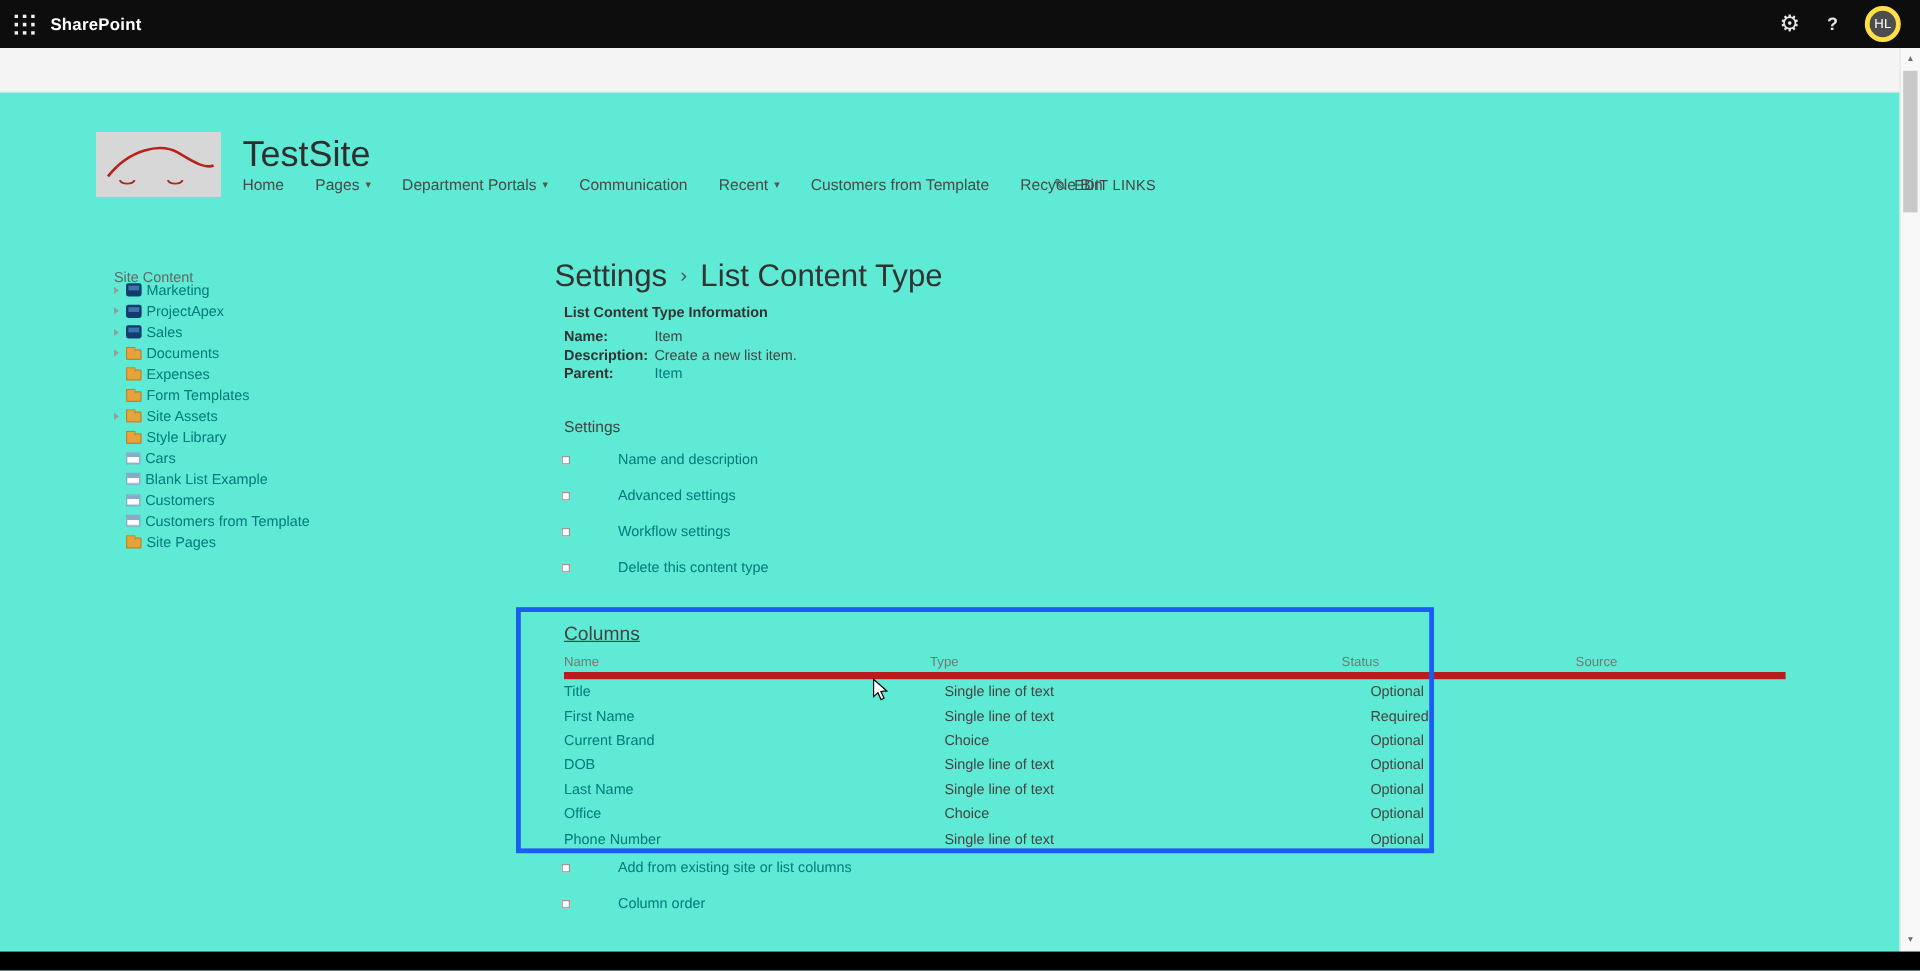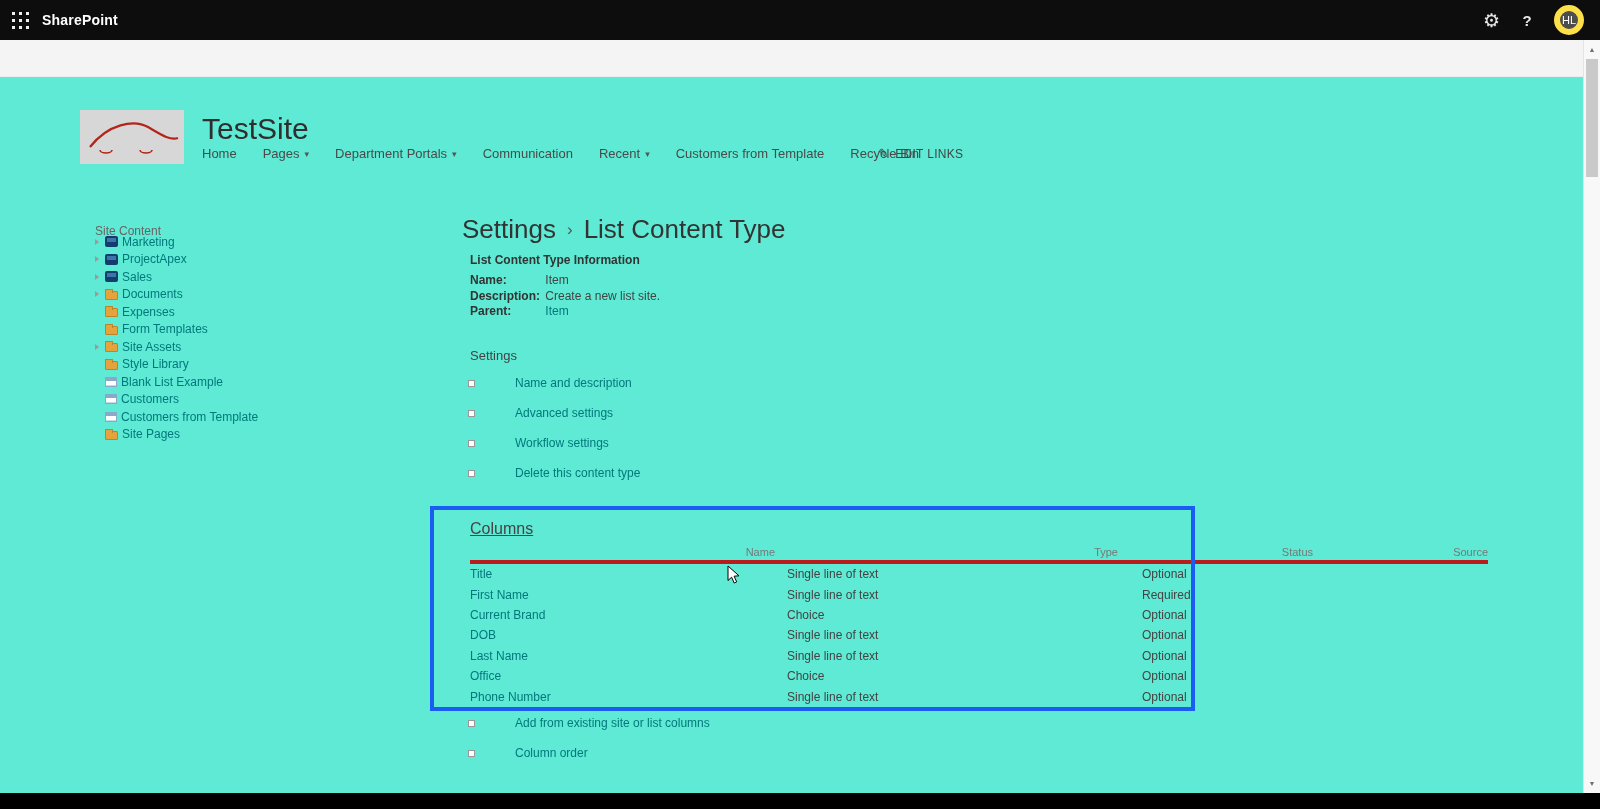--- a/index.html
+++ b/index.html
@@ -5,21 +5,21 @@
   html,body{margin:0;padding:0;background:#fff;}
   .page{position:relative;width:1600px;height:809px;overflow:hidden;background:#5eead4;font-family:"Liberation Sans",sans-serif;}
 
   
   .topbar{position:absolute;left:0;top:0;width:1600px;height:40px;background:#0d0d0d;display:flex;align-items:center;z-index:5;}
   .waffle{width:40px;height:40px;display:flex;align-items:center;justify-content:center;cursor:pointer;}
   .brand{color:#fff;font-size:14px;font-weight:700;letter-spacing:.2px;margin-left:2px;}
   .topbar-right{position:absolute;right:16px;top:0;height:40px;display:flex;align-items:center;gap:20px;}
   .gear{color:#e6e6e6;font-size:19px;line-height:1;cursor:pointer;}
   .help{color:#e6e6e6;font-size:15px;font-weight:700;cursor:pointer;width:14px;text-align:center;}
-  .avatar{width:30px;height:30px;border-radius:50%;background:#4d4d4d;border:6px solid #fde047;color:#fff;font-size:11px;display:flex;align-items:center;justify-content:center;cursor:pointer;box-sizing:border-box;}
+  .avatar{width:30px;height:30px;border-radius:50%;background:#4d4d4d;border:4px solid #fde047;color:#fff;font-size:11px;display:flex;align-items:center;justify-content:center;cursor:pointer;box-sizing:border-box;}
 
   
   .suitebar{position:absolute;left:0;top:40px;width:1600px;height:36px;background:#f4f4f4;border-bottom:1px solid #ececec;z-index:2;}
   .focus-icon{position:absolute;right:44px;top:11px;cursor:pointer;}
 
   
   .site-logo{position:absolute;left:80px;top:110px;width:104px;height:54px;background:#d7d7d7;cursor:pointer;overflow:hidden;}
   .site-title{position:absolute;left:202px;top:111px;font-size:30px;font-weight:300;color:#2e2e2e;line-height:36px;}
   .topnav{position:absolute;left:202px;top:145px;display:flex;align-items:center;gap:26px;font-size:13px;color:#555;height:17px;}
   .nav-item{display:flex;align-items:center;gap:5px;cursor:pointer;white-space:nowrap;color:#4a4a4a;}
@@ -54,21 +54,21 @@
   .settings-h{position:absolute;left:8px;top:348px;font-size:13px;color:#444;}
   .bullet-list{position:absolute;left:6px;}
   .settings-links{top:376px;}
   .cols-footer{top:716px;}
   .bullet-row{display:flex;align-items:center;height:14px;margin-bottom:16px;gap:34px;}
   .bullet{width:5px;height:5px;border:1px solid #999;background:#fff;margin-right:6px;flex:none;}
   .bullet-link{font-size:12px;color:#03787c;cursor:pointer;white-space:nowrap;}
   .columns-h{position:absolute;left:8px;top:520px;font-size:16px;color:#444;text-decoration:underline;}
   .cols-table{position:absolute;left:8px;top:543px;width:1018px;}
   .cols-grid{display:grid;grid-template-columns:305px 343px 195px 1fr;}
-  .cols-head{height:17px;border-bottom:4px solid #b91c1c;font-size:11px;color:#777;align-items:center;text-align:right;}
+  .cols-head{height:17px;border-bottom:6px solid #b91c1c;font-size:11px;color:#777;align-items:center;}
   .col-row{height:20.4px;align-items:center;font-size:12px;color:#444;gap:12px;}
   .cell-name{color:#03787c;cursor:pointer;}
 
   
   .highlight-box{position:absolute;left:430px;top:506px;width:765px;height:205px;border:4px solid #1b5cf3;box-sizing:border-box;pointer-events:none;z-index:6;}
 
   
   .scrollbar{position:absolute;left:1583px;top:40px;width:17px;height:753px;background:#f8f8f8;border-left:1px solid #e4e4e4;box-sizing:border-box;z-index:4;}
   .sb-arrow{position:absolute;left:0;width:16px;height:15px;text-align:center;font-size:7px;color:#6f6f6f;line-height:15px;cursor:pointer;}
   .sb-up{top:2px;}
@@ -227,20 +227,25 @@
         <span class="tree-icon ic-library"></span>
         <span class="tree-label">Site Assets</span>
       </div>
 
       <div class="tree-row">
         <span class="gutter"></span>
         <span class="tree-icon ic-library"></span>
         <span class="tree-label">Style Library</span>
       </div>
 
+      <div class="tree-row">
+        <span class="gutter"></span>
+        <span class="tree-icon ic-list"></span>
+        <span class="tree-label">Cars</span>
+      </div>
 
       <div class="tree-row">
         <span class="gutter"></span>
         <span class="tree-icon ic-list"></span>
         <span class="tree-label">Blank List Example</span>
       </div>
 
       <div class="tree-row">
         <span class="gutter"></span>
         <span class="tree-icon ic-list"></span>
@@ -269,21 +274,21 @@
     </div>
 
     <div class="info">
       <div class="info-h">List Content Type Information</div>
       <div class="info-row">
         <span class="info-label">Name:</span>
         <span>Item</span>
       </div>
       <div class="info-row">
         <span class="info-label">Description:</span>
-        <span>Create a new list site.</span>
+        <span>Create a new list item.</span>
       </div>
       <div class="info-row">
         <span class="info-label">Parent:</span>
         <span class="link">Item</span>
       </div>
     </div>
 
     <div class="settings-h">Settings</div>
     <div class="bullet-list settings-links">
 

